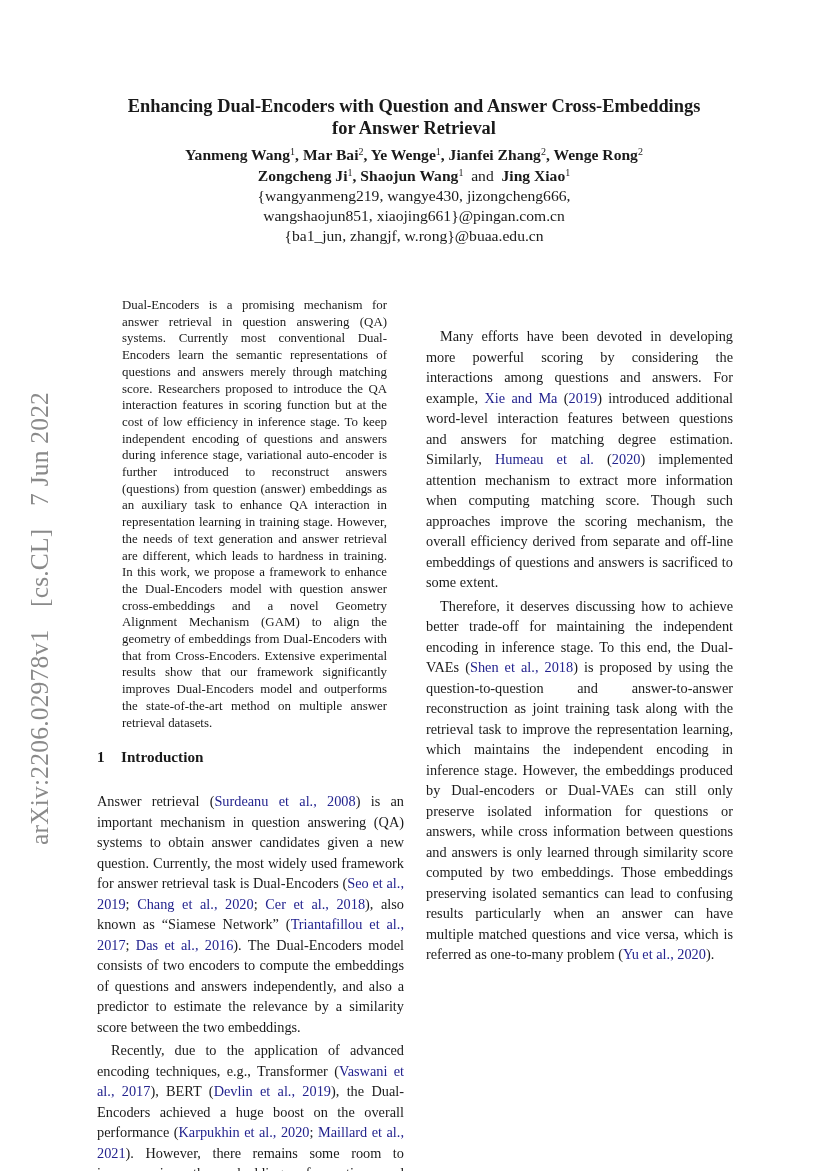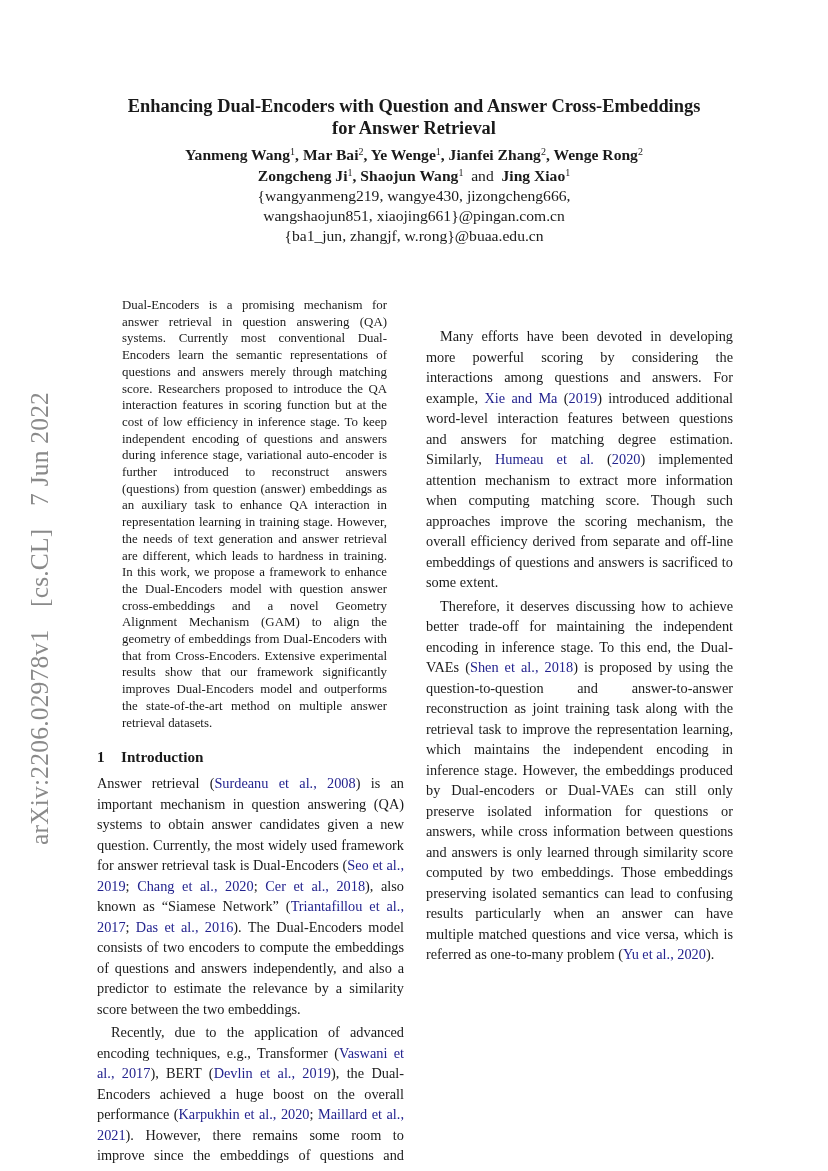--- a/index.html
+++ b/index.html
@@ -16,21 +16,21 @@
   .affil { font-size: 15.6px; line-height: 20px; }
   sup { font-size: 10px; line-height: 0; vertical-align: 5px; font-weight: normal; }
 
   .col { position: absolute; font-size: 14.3px; line-height: 20.5px; text-align: justify; }
   .col-left { left: 97px; width: 307px; top: 297px; }
   .col-right { left: 426px; width: 307px; top: 314px; margin-top: 12px; }
 
   .abstract-title { text-align: center; font-weight: bold; font-size: 14.6px; margin: 0 0 6px 0; line-height: 20px; }
   .abstract-body { font-size: 12.9px; line-height: 16.7px; margin: 0 17px 16px 25px; text-align: justify; hyphens: manual; }
 
-  .sec-heading { font-weight: bold; font-size: 15.2px; margin: 15px 0 6px 0; line-height: 20px; }
+  .sec-heading { font-weight: bold; font-size: 15.2px; margin: 15px 0 24px 0; line-height: 20px; }
   .sec-heading .num { display: inline-block; width: 24px; }
 
   p { margin: 0; }
   .para + .para { margin-top: 3px; }
   .indent { text-indent: 14px; }
   .cite { color: #23238e; }
 </style>
 </head>
 <body>
 

